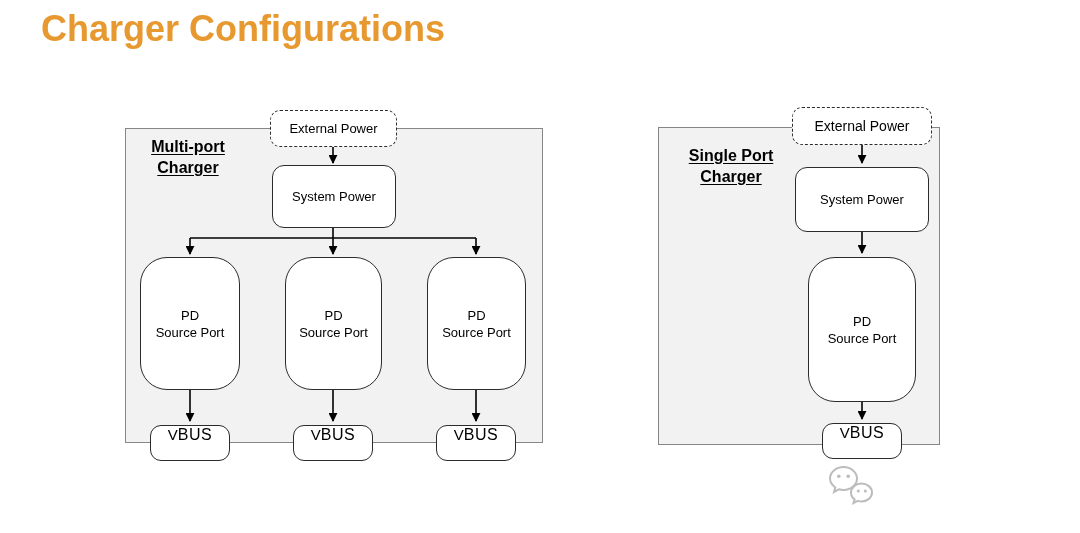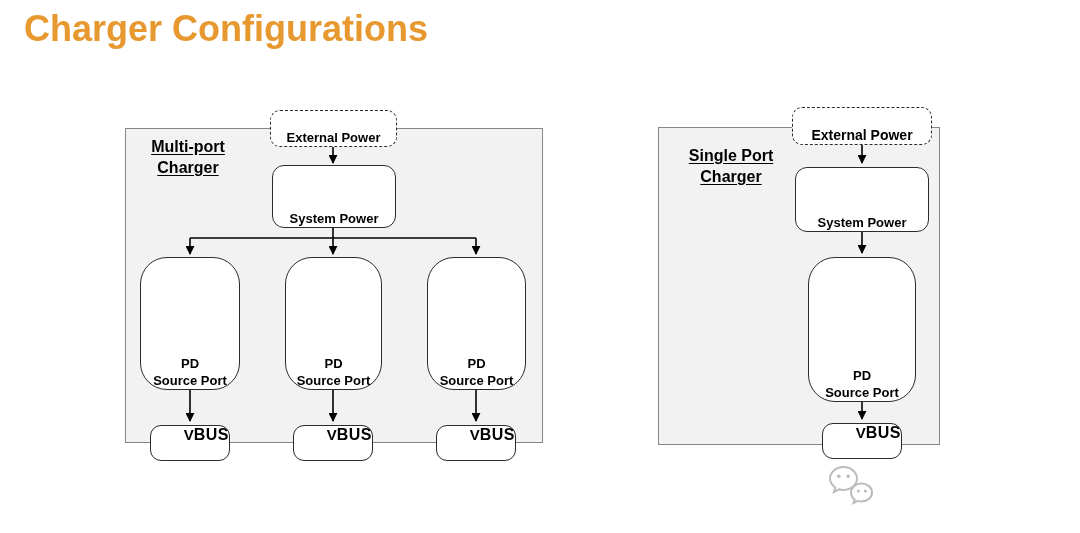--- a/index.html
+++ b/index.html
@@ -13,21 +13,21 @@
   }
   *{margin:0;padding:0;box-sizing:border-box;}
   html,body{width:1080px;height:533px;}
   body{
     position:relative;
     background:#ffffff;
     font-family:"Liberation Sans","DejaVu Sans",sans-serif;
     overflow:hidden;
   }
   .page-title{
-    position:absolute;left:24px;top:8px;
+    position:absolute;left:41px;top:8px;
     font-size:36px;font-weight:800;letter-spacing:0px;
     color:var(--title);
   }
   .panel{
     position:absolute;z-index:1;
     background:var(--panel-fill);
     border:1.5px solid var(--panel-border);
   }
   .panel-label{
     position:absolute;z-index:2;
@@ -40,23 +40,23 @@
     position:absolute;left:0;top:0;z-index:5;
     pointer-events:none;
   }
   .conn{stroke:var(--connector);stroke-width:1.6;fill:none;}
   .node{
     position:absolute;z-index:10;
     background:var(--node-fill);
     border:1.6px solid var(--node-border);
     border-radius:12px;
     display:flex;flex-direction:column;
-    align-items:center;justify-content:flex-end;
+    align-items:center;justify-content:center;
     text-align:center;
-    font-weight:bold;font-size:13px;line-height:17px;color:#000;
+    font-weight:normal;font-size:13px;line-height:17px;color:#000;
   }
   .node.dashed{border-style:dashed;border-radius:10px;}
   .node.pd{border-radius:27px;}
   .node.vbus{border-radius:11px;flex-direction:row;align-items:baseline;}
   .ext-right{font-size:14px;}
   .vbus .v{font-size:15px;}
   .vbus .bus{font-size:16px;letter-spacing:.5px;}
   .watermark{
     position:absolute;left:826px;top:464px;z-index:20;
     display:flex;align-items:center;gap:7px;

